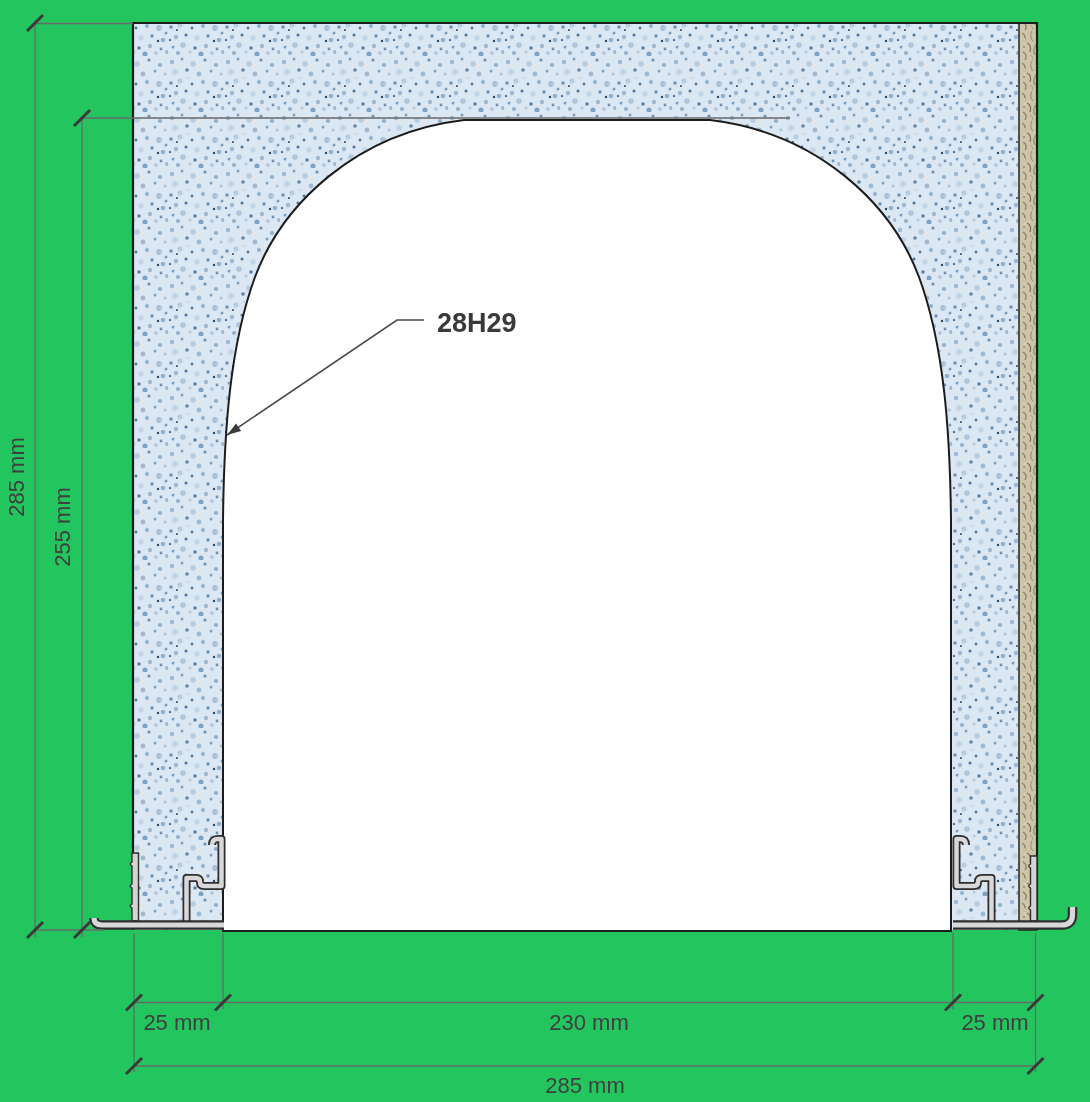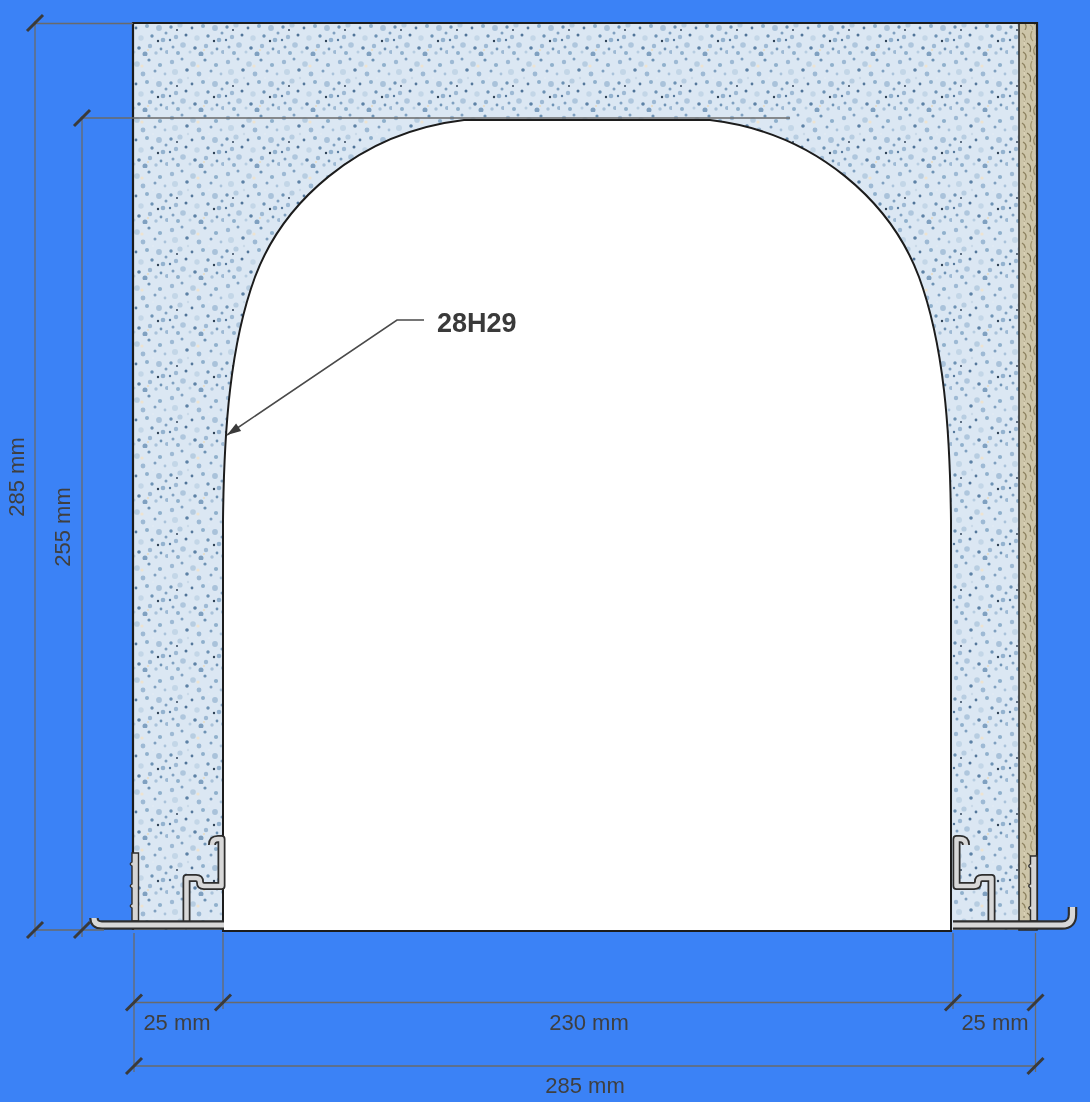--- a/index.html
+++ b/index.html
@@ -1,20 +1,20 @@
 <!DOCTYPE html>
 <html><head>
 <meta charset="utf-8">
 <style>
   html, body { margin: 0; padding: 0; background: #ffffff; }
   .stage {
     position: relative;
     width: 1090px;
     height: 1102px;
-    background: #3b82f6;
+    background: #22c55e;
     font-family: "Liberation Sans", "DejaVu Sans", sans-serif;
     overflow: hidden;
     text-align: center;
   }
   svg text {
     font-family: "Liberation Sans", "DejaVu Sans", sans-serif;
     fill: #3f3f3f;
   }
   .dim-text { font-size: 22px; }
   .part-text { font-size: 27px; font-weight: bold; fill: #3a3a3a; }

